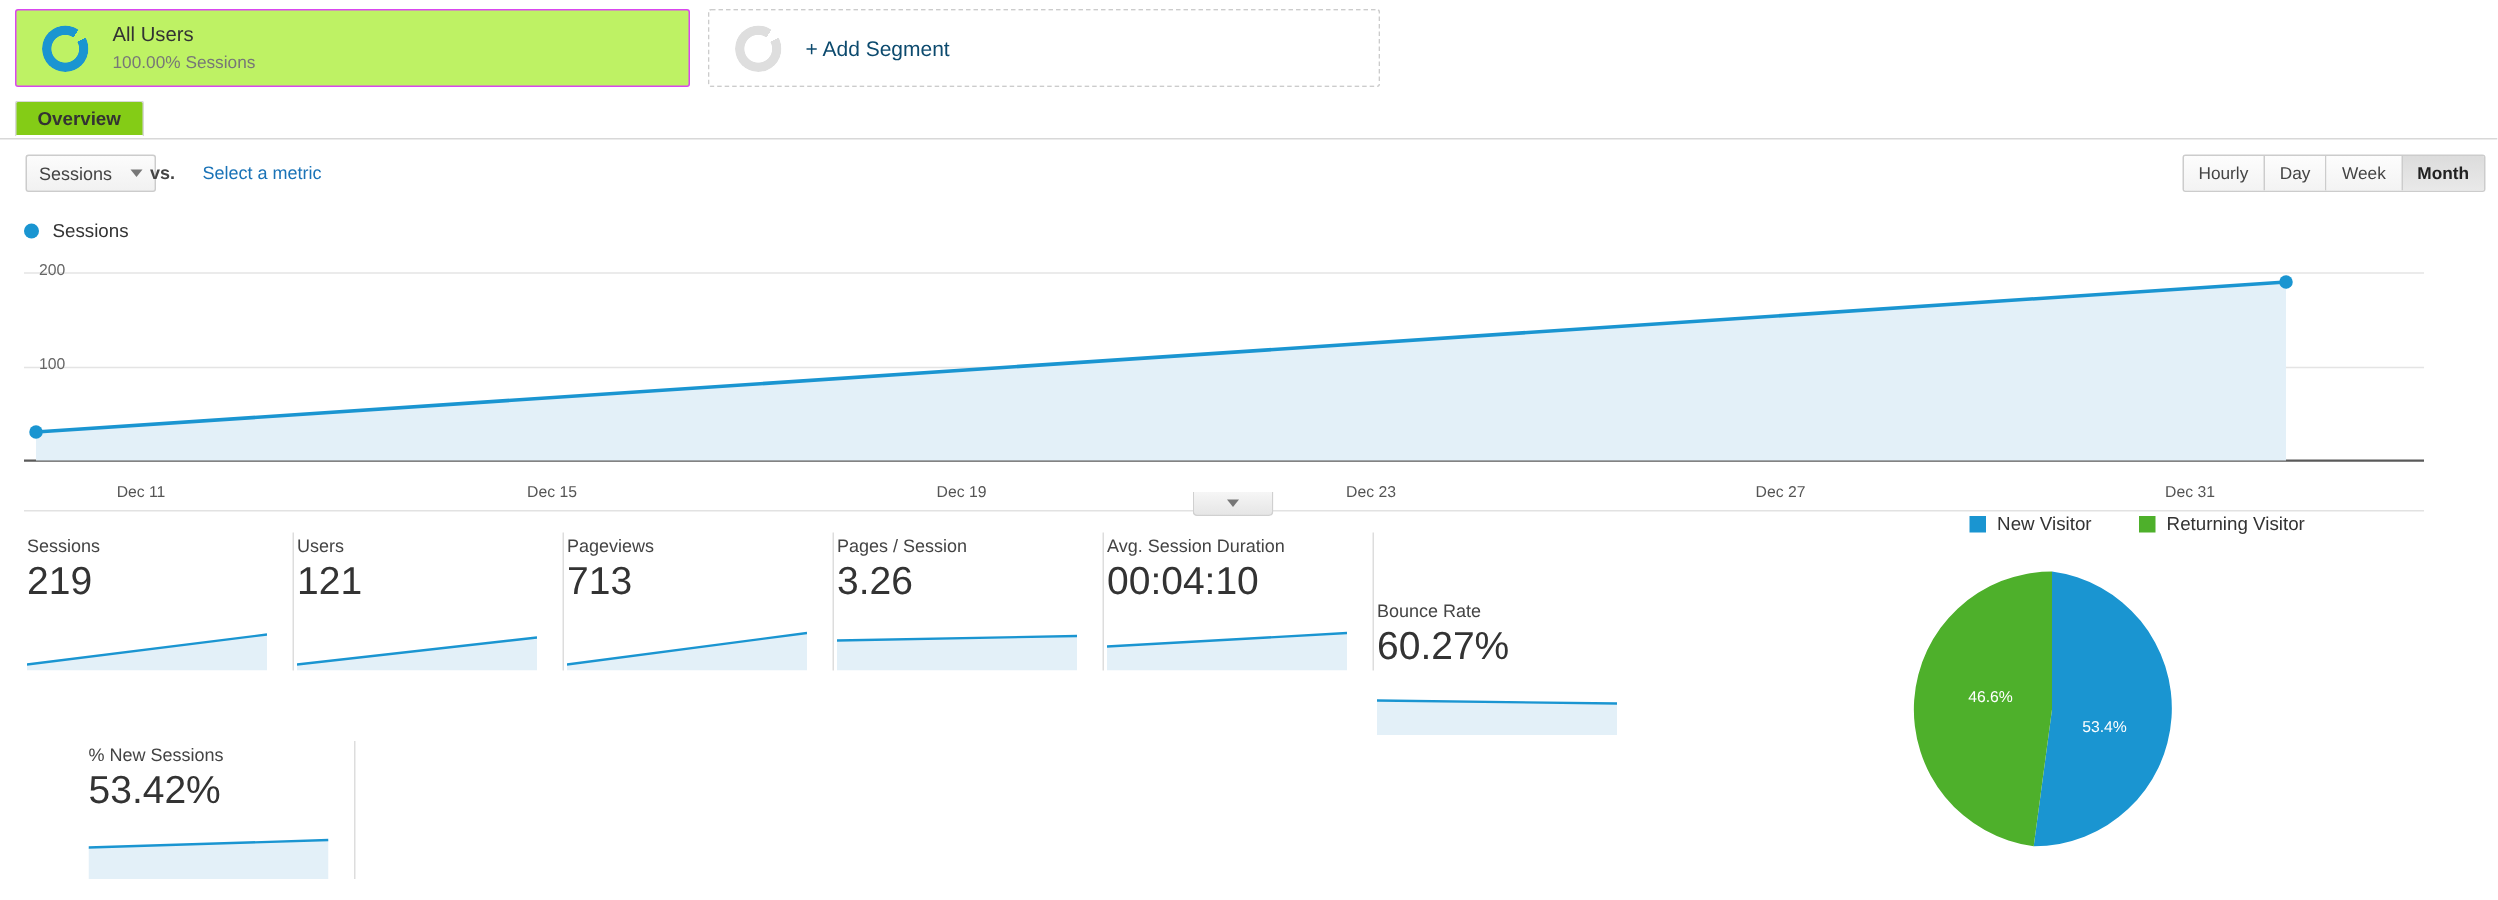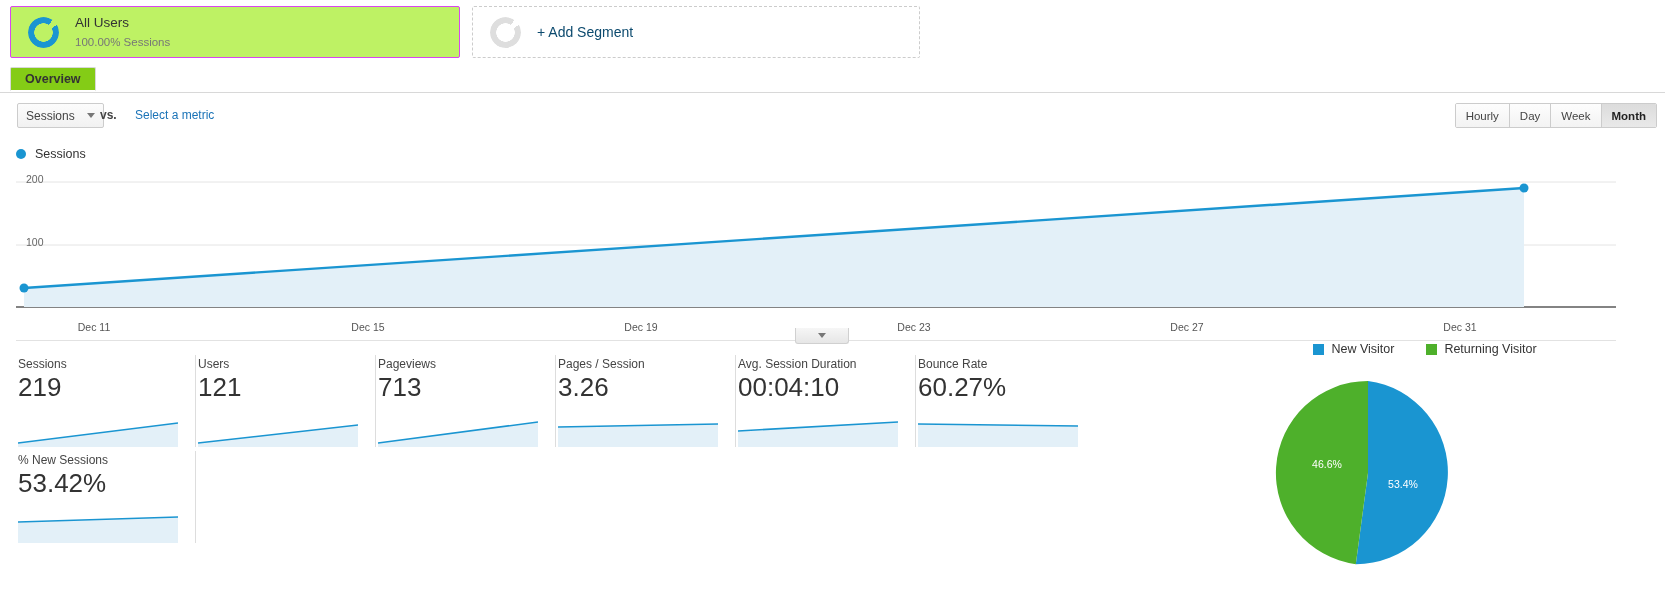--- a/index.html
+++ b/index.html
@@ -124,21 +124,21 @@
   }
 
   
   .metrics{position:absolute;left:16px;top:355px;width:1090px;}
   .metric-grid{display:flex;flex-wrap:wrap;}
   .metric-card{
     width:180px;height:92px;position:relative;box-sizing:border-box;
     padding-left:2px;
     border-right:1px solid #ddd;
   }
-  .metric-card.no-border{border-right:none;}
+  .metric-card.no-border{border-right:none;margin-top:43px;}
   .metric-label{font-size:12px;color:#444;padding-top:2px;}
   .metric-value{font-size:26px;color:#333;font-weight:300;margin-top:2px;line-height:1.1;}
   .spark{position:absolute;left:2px;bottom:0;width:160px;height:34px;}
 
   
   .pie-section{position:absolute;left:1255px;top:336px;width:400px;height:260px;}
   .pie-legend{position:absolute;left:0;top:6px;width:340px;display:flex;justify-content:center;gap:32px;}
   .pie-legend-item{display:flex;align-items:center;gap:7px;}
   .sw{width:11px;height:11px;}
   .pie-legend-label{font-size:12.5px;color:#333;}
@@ -274,21 +274,21 @@
 
     <div class="metric-card no-border">
       <div class="metric-label">Bounce Rate</div>
       <div class="metric-value">60.27%</div>
       <svg class="spark" viewBox="0 0 160 34" preserveAspectRatio="none">
         <path d="M0 11 L160 13 L160 34 L0 34 Z" fill="#e3f0f8"></path>
         <path d="M0 11 L160 13" fill="none" stroke="#1a95d1" stroke-width="1.6"></path>
       </svg>
     </div>
 
-    <div class="metric-card" style="margin-top:4px;">
+    <div class="metric-card" style="margin-top:4px;margin-left:41px;">
       <div class="metric-label">% New Sessions</div>
       <div class="metric-value">53.42%</div>
       <svg class="spark" viewBox="0 0 160 34" preserveAspectRatio="none">
         <path d="M0 13 L160 8 L160 34 L0 34 Z" fill="#e3f0f8"></path>
         <path d="M0 13 L160 8" fill="none" stroke="#1a95d1" stroke-width="1.6"></path>
       </svg>
     </div>
 
   </div>
 </div>

